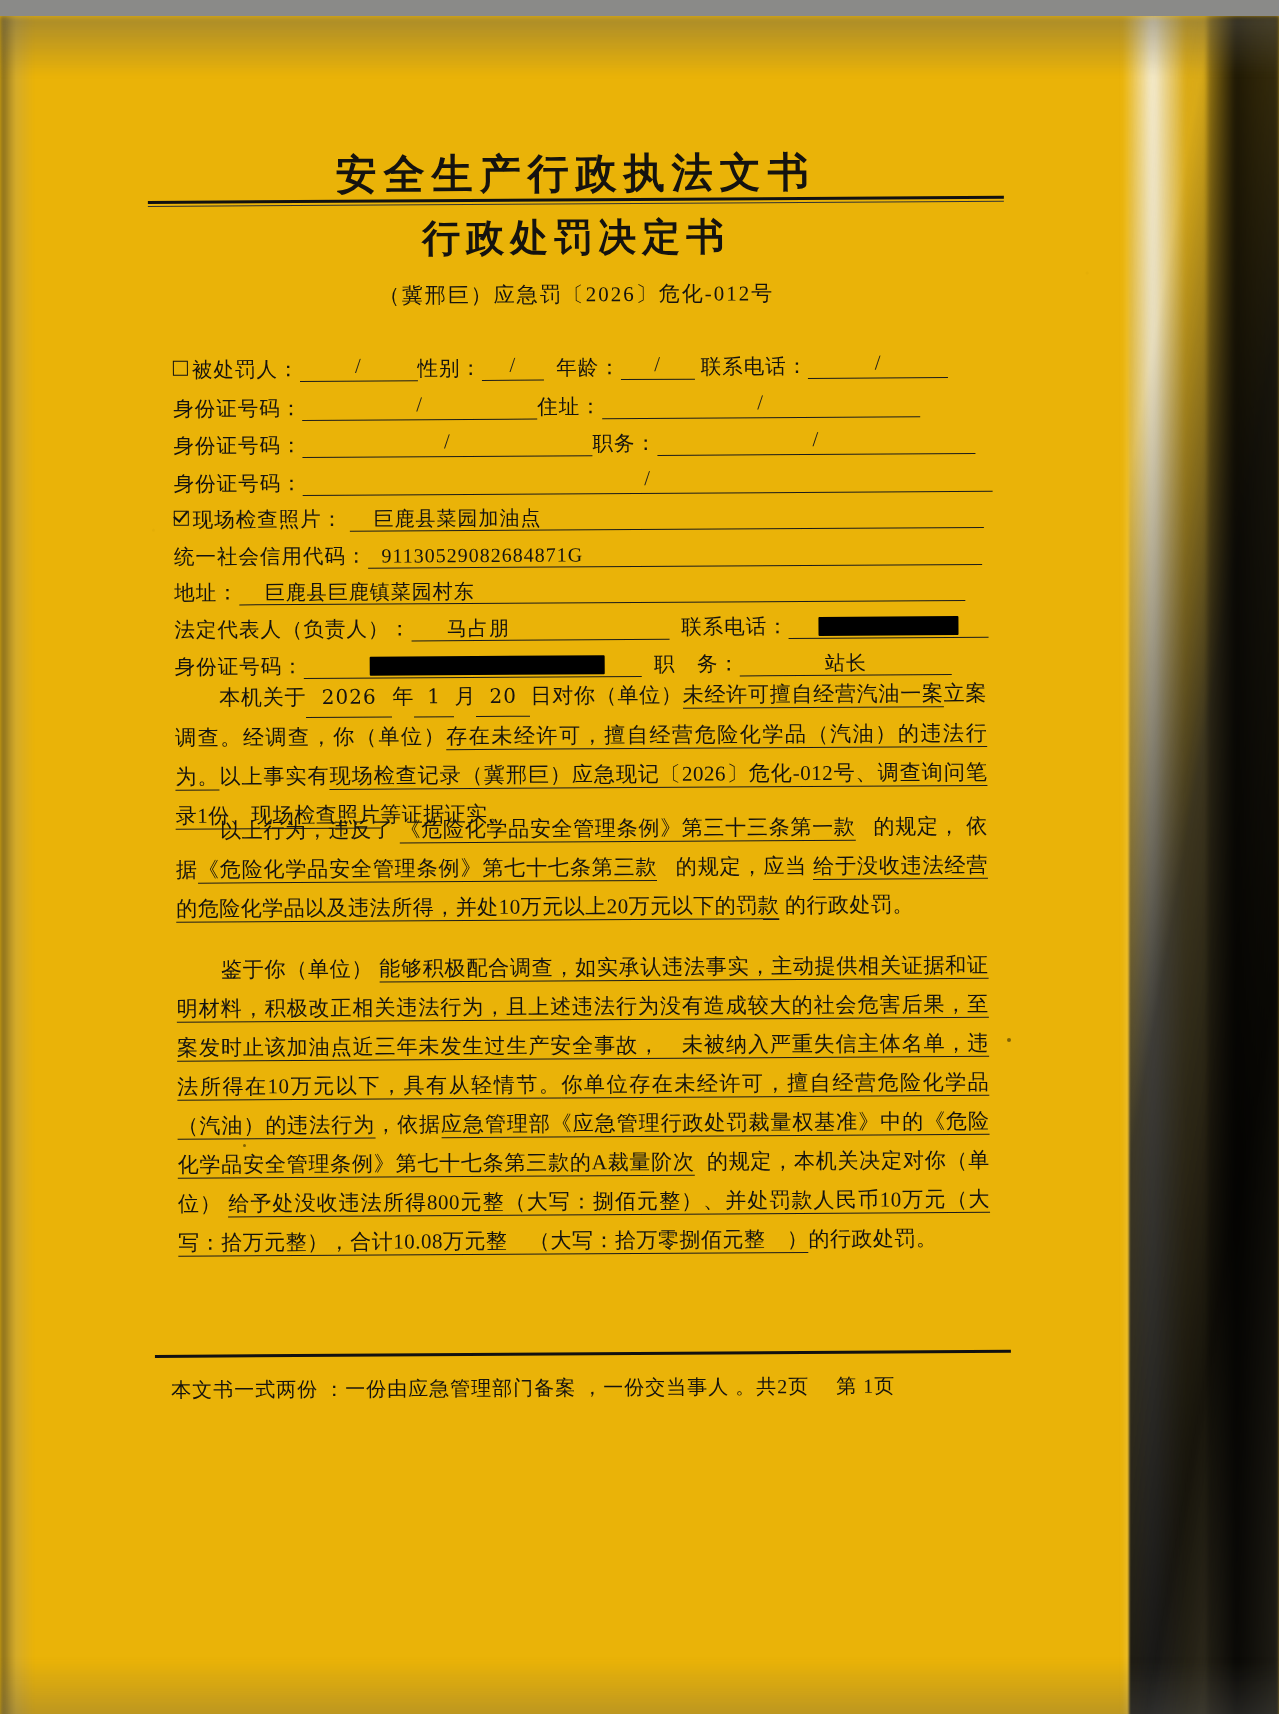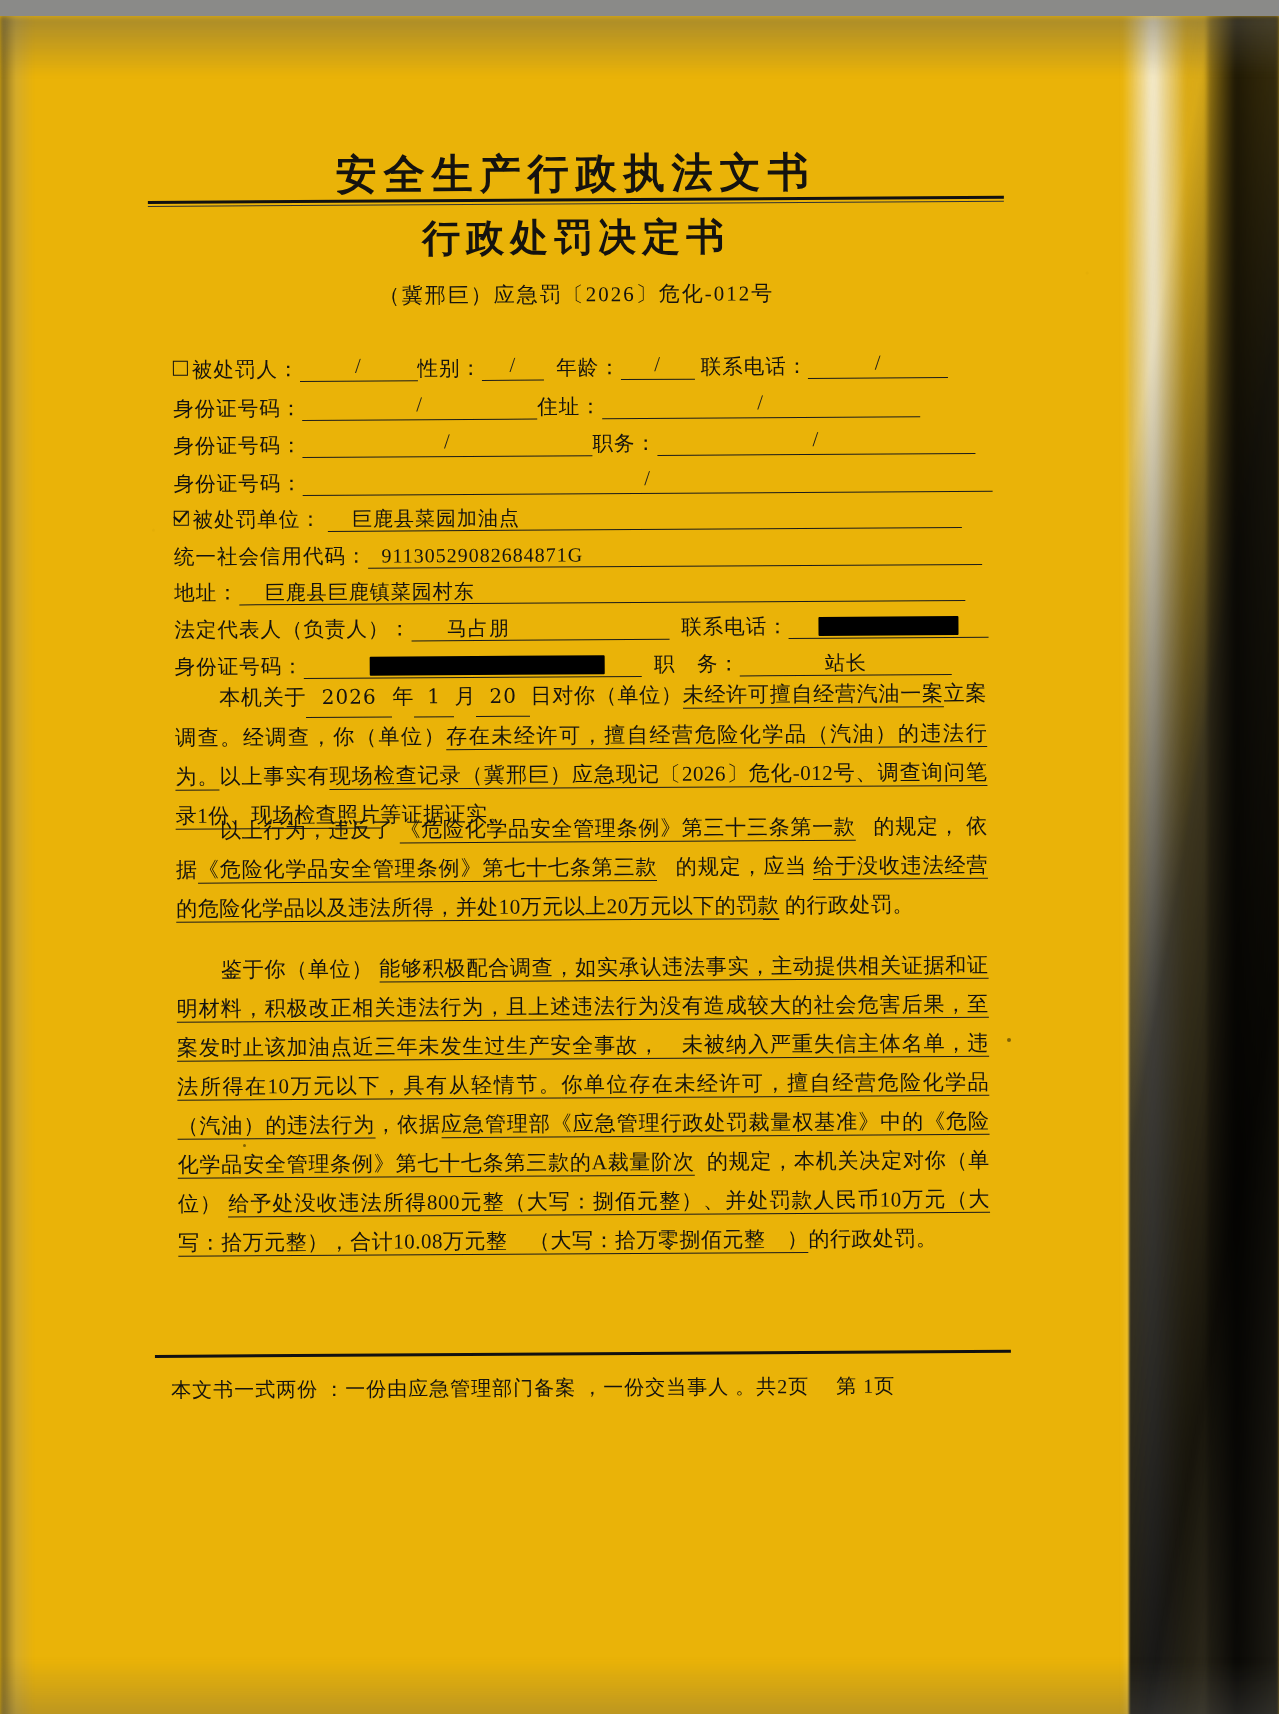--- a/index.html
+++ b/index.html
@@ -159,21 +159,21 @@
 
     <div class="frow" style="top:414px;">
       <span class="lbl">身份证号码：</span><span class="blank slash" style="width:290px"></span><span class="lbl">职务：</span><span class="blank slash" style="width:318px"></span>
     </div>
 
     <div class="frow" style="top:452px;">
       <span class="lbl">身份证号码：</span><span class="blank slash" style="width:690px"></span>
     </div>
 
     <div class="frow" style="top:488px;">
-      <span class="cbox checked"></span><span class="lbl">被处罚单位：</span>&nbsp;<span class="blank hand" style="width:610px;text-align:left;padding-left:24px">巨鹿县菜园加油点</span>
+      <span class="cbox checked"></span><span class="lbl">现场检查照片：</span>&nbsp;<span class="blank hand" style="width:610px;text-align:left;padding-left:24px">巨鹿县菜园加油点</span>
     </div>
 
     <div class="frow" style="top:525px;">
       <span class="lbl">统一社会信用代码：</span><span class="blank hand" style="width:600px;text-align:left;padding-left:14px;font-family:'Liberation Serif',serif;">91130529082684871G</span>
     </div>
 
     <div class="frow" style="top:561px;">
       <span class="lbl">地址：</span><span class="blank hand" style="width:700px;text-align:left;padding-left:26px">巨鹿县巨鹿镇菜园村东</span>
     </div>
 

